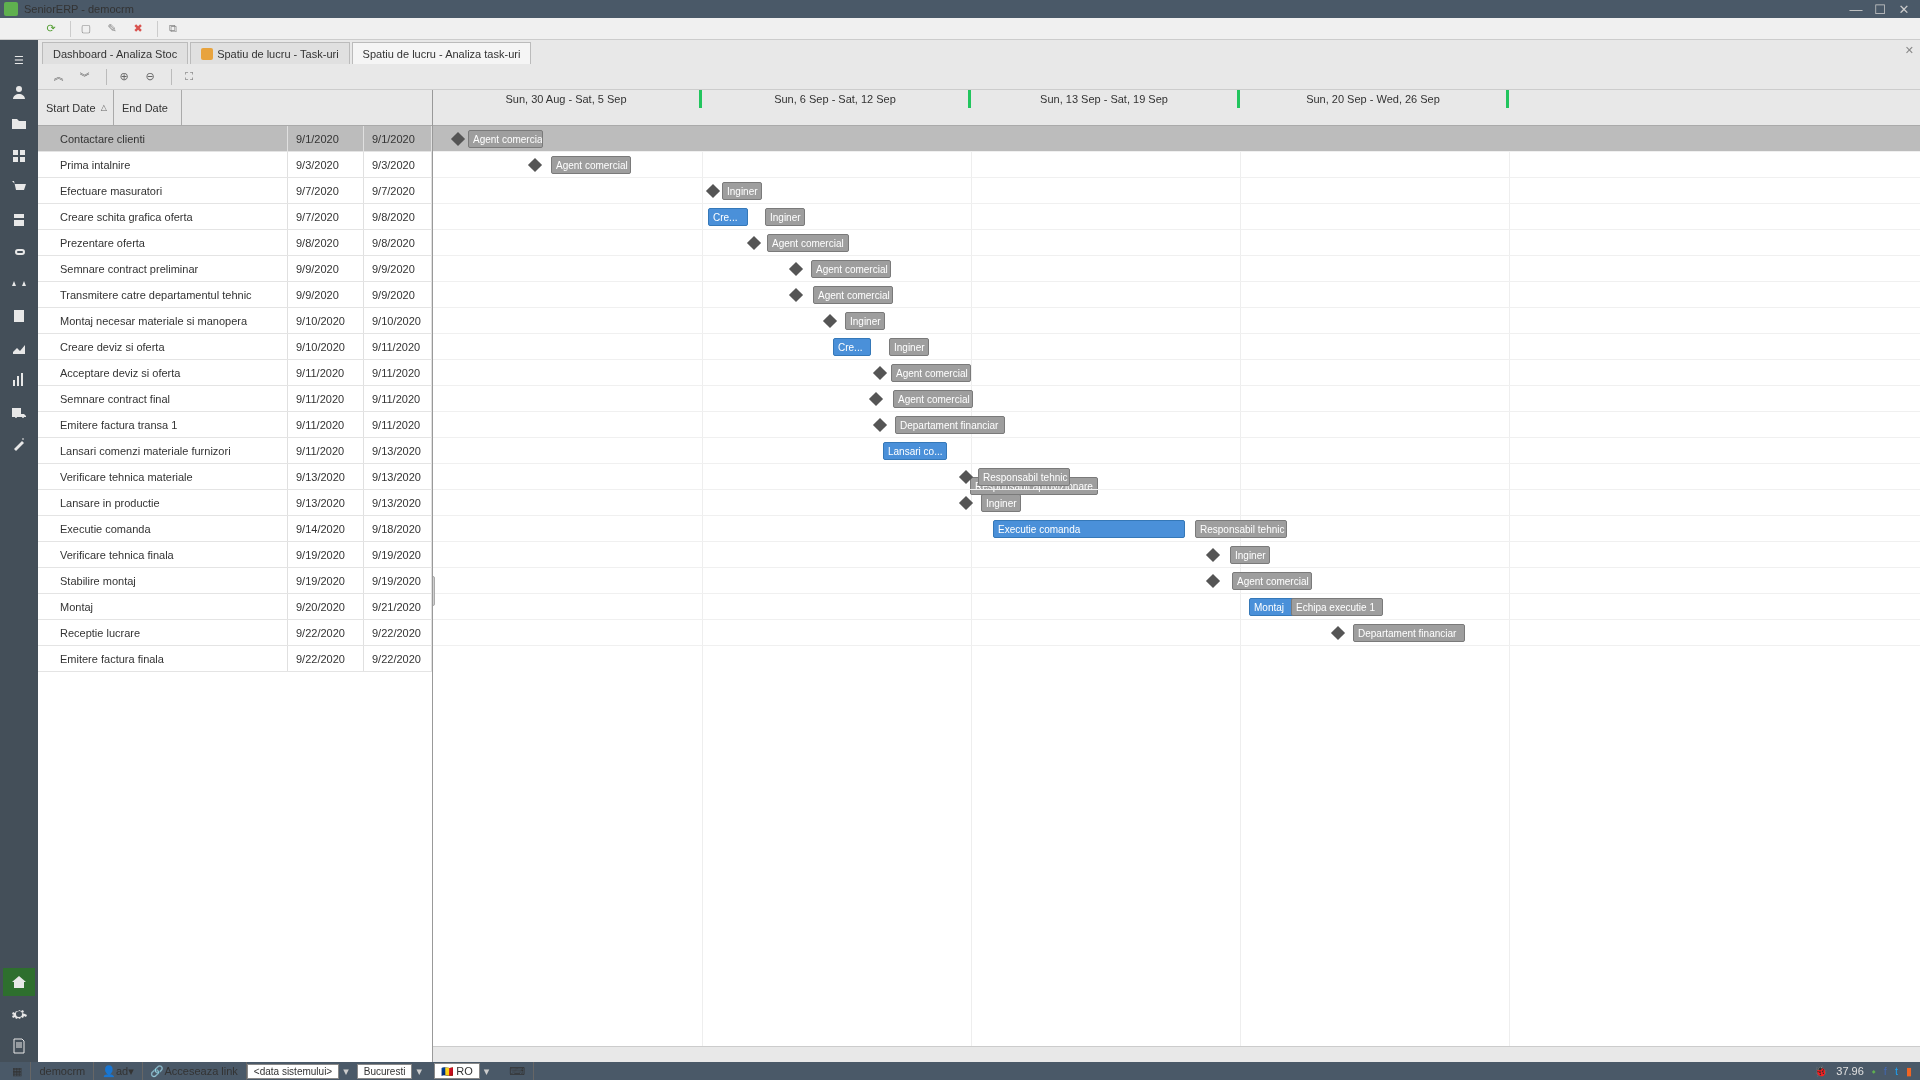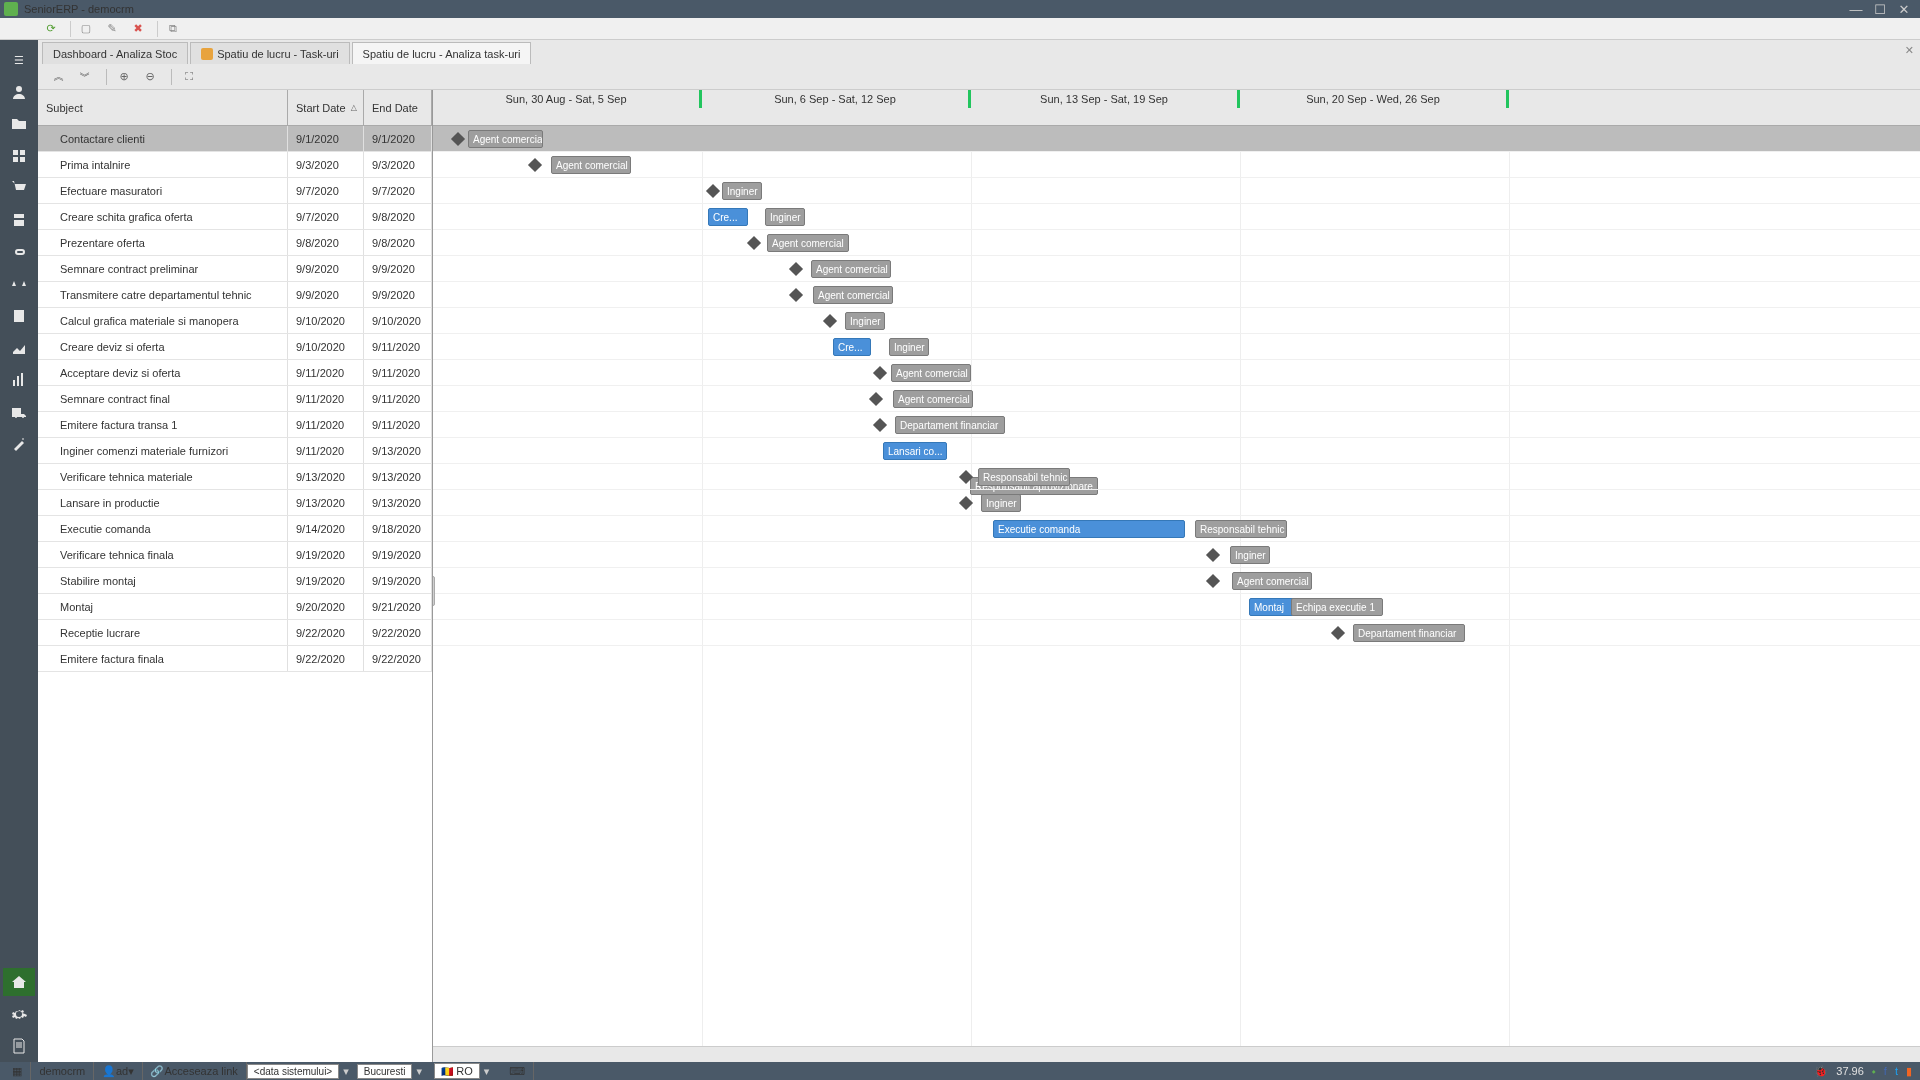--- a/index.html
+++ b/index.html
@@ -191,21 +191,20 @@
       <div class="gtb-sep"></div>
       <div class="gtb-btn">⊕</div>
       <div class="gtb-btn">⊖</div>
       <div class="gtb-sep"></div>
       <div class="gtb-btn">⛶</div>
     </div>
 
     <div class="gantt-wrap">
       <div class="gantt-left">
         <div class="gl-head">
-          <div class="gl-h gl-h1">Subject</div>
           <div class="gl-h gl-h2">
               <span>Start Date</span>
               <span class="sort-tri">△</span>
             </div>
           <div class="gl-h gl-h3">End Date</div>
         </div>
         <div class="gl-body" id="gl-body">
             <div class="gl-row sel">
               <div class="gl-c gl-c1">Contactare clienti</div>
               <div class="gl-c gl-c2">9/1/2020</div>
@@ -235,21 +234,21 @@
               <div class="gl-c gl-c1">Semnare contract preliminar</div>
               <div class="gl-c gl-c2">9/9/2020</div>
               <div class="gl-c gl-c3">9/9/2020</div>
             </div>
             <div class="gl-row">
               <div class="gl-c gl-c1">Transmitere catre departamentul tehnic</div>
               <div class="gl-c gl-c2">9/9/2020</div>
               <div class="gl-c gl-c3">9/9/2020</div>
             </div>
             <div class="gl-row">
-              <div class="gl-c gl-c1">Calcul grafica materiale si manopera</div>
+              <div class="gl-c gl-c1">Montaj necesar materiale si manopera</div>
               <div class="gl-c gl-c2">9/10/2020</div>
               <div class="gl-c gl-c3">9/10/2020</div>
             </div>
             <div class="gl-row">
               <div class="gl-c gl-c1">Creare deviz si oferta</div>
               <div class="gl-c gl-c2">9/10/2020</div>
               <div class="gl-c gl-c3">9/11/2020</div>
             </div>
             <div class="gl-row">
               <div class="gl-c gl-c1">Acceptare deviz si oferta</div>
@@ -260,21 +259,21 @@
               <div class="gl-c gl-c1">Semnare contract final</div>
               <div class="gl-c gl-c2">9/11/2020</div>
               <div class="gl-c gl-c3">9/11/2020</div>
             </div>
             <div class="gl-row">
               <div class="gl-c gl-c1">Emitere factura transa 1</div>
               <div class="gl-c gl-c2">9/11/2020</div>
               <div class="gl-c gl-c3">9/11/2020</div>
             </div>
             <div class="gl-row">
-              <div class="gl-c gl-c1">Inginer comenzi materiale furnizori</div>
+              <div class="gl-c gl-c1">Lansari comenzi materiale furnizori</div>
               <div class="gl-c gl-c2">9/11/2020</div>
               <div class="gl-c gl-c3">9/13/2020</div>
             </div>
             <div class="gl-row">
               <div class="gl-c gl-c1">Verificare tehnica materiale</div>
               <div class="gl-c gl-c2">9/13/2020</div>
               <div class="gl-c gl-c3">9/13/2020</div>
             </div>
             <div class="gl-row">
               <div class="gl-c gl-c1">Lansare in productie</div>

